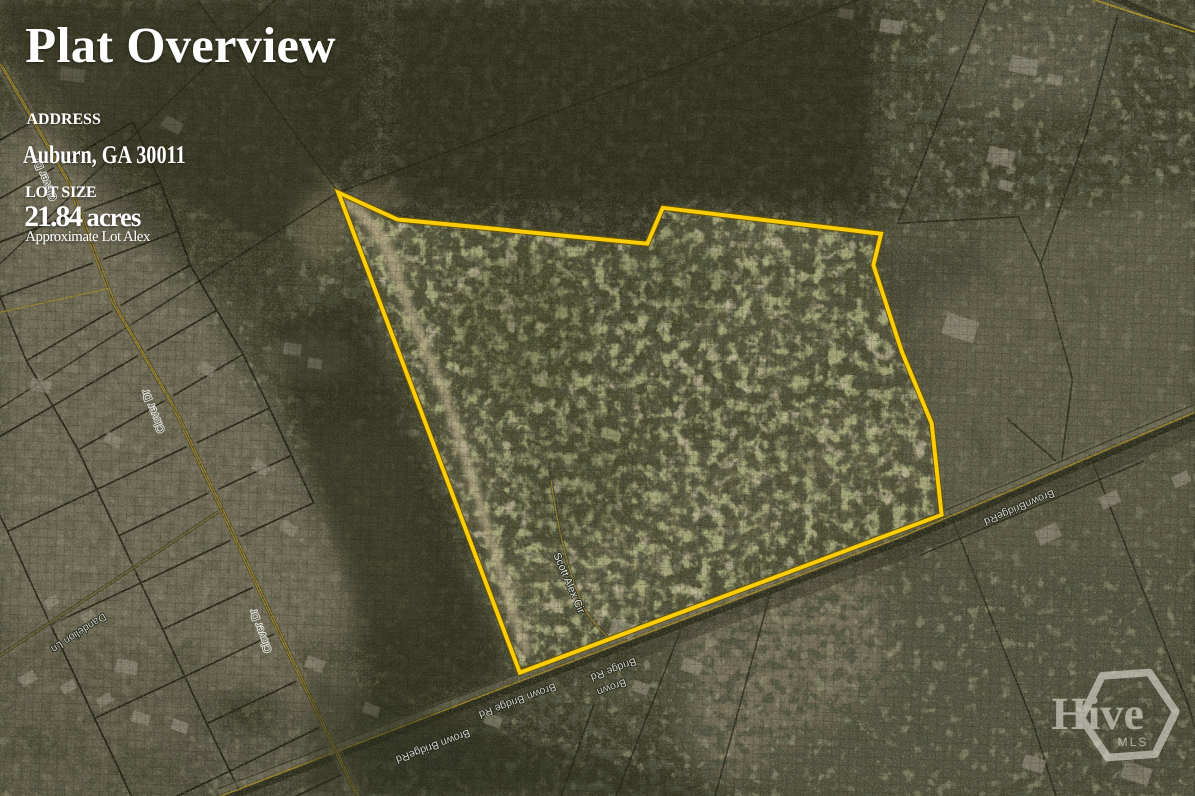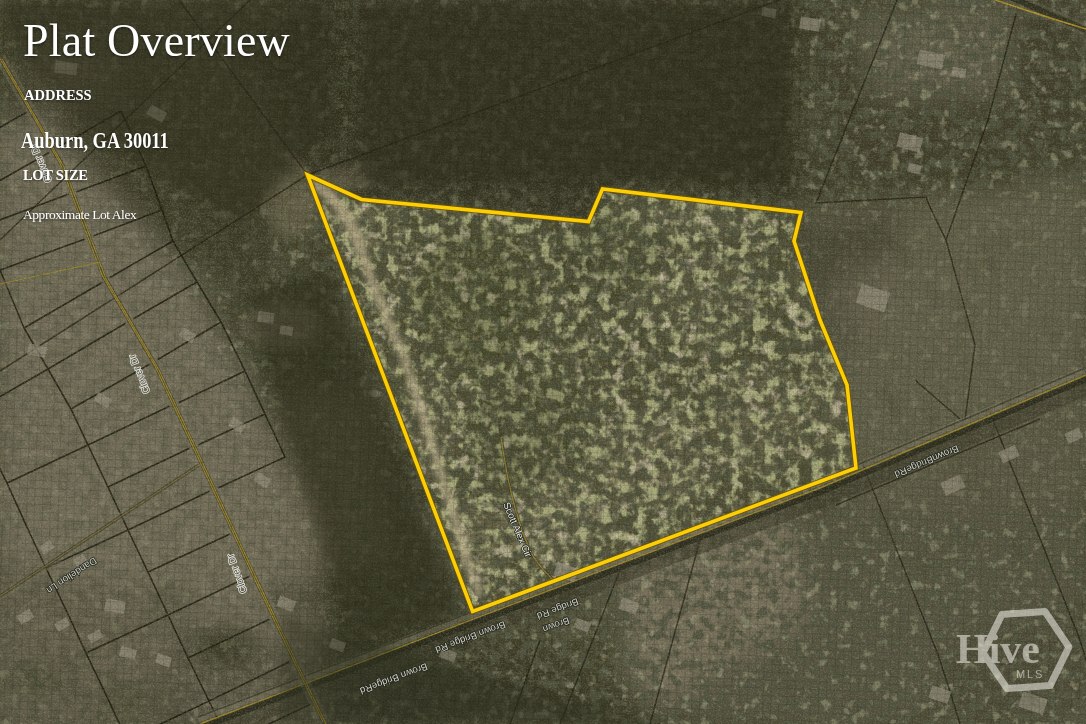--- a/index.html
+++ b/index.html
@@ -1,21 +1,21 @@
 <!DOCTYPE html>
 <html><head>
 <meta charset="utf-8">
 <style>
 html,body{margin:0;padding:0;background:#222}
 #c{position:relative;width:1086px;height:724px;overflow:hidden;background:#43462f}
 #c svg.map{position:absolute;left:0;top:0}
 .ovl{position:absolute;color:#fff;font-family:"Liberation Serif",serif;text-shadow:0 1px 3px rgba(0,0,0,.55)}
-.title{left:23px;top:14px;font-size:46px;letter-spacing:0.2px;font-weight:normal}
+.title{left:23px;top:14px;font-size:46px;letter-spacing:0.2px;font-weight:bold}
 .lab{font-weight:bold;font-size:14.5px;letter-spacing:0}
-.addr1{left:24px;top:87px}
+.addr1{left:24px;top:101px}
 .addr2{left:22px;top:104px;font-size:27px;letter-spacing:-1.3px;font-weight:bold}
 .addr3{left:21px;top:128px;font-size:23px;transform:scaleX(0.80);transform-origin:0 0;font-weight:bold}
 .lot1{left:23px;top:167px;letter-spacing:-0.3px}
 .lot2{left:22px;top:181px;font-size:27px;letter-spacing:-1.8px;font-weight:bold}
 .lot2 span{font-size:24px;letter-spacing:-0.8px}
 .lot3{left:23px;top:207px;font-size:13.5px;letter-spacing:-0.45px}
 </style>
 </head>
 <body>
 <div id="c">
@@ -375,14 +375,15 @@
   </g>
   <text x="956" y="663" font-family="Liberation Serif, serif" font-weight="bold" font-size="42" fill="#f5f2ea">Hive</text>
   <text x="1016" y="678" font-family="Liberation Sans, sans-serif" font-size="11" letter-spacing="1.8" fill="#f5f2ea">MLS</text>
 </g>
 </svg>
 
 <div class="ovl title">Plat Overview</div>
 <div class="ovl lab addr1">ADDRESS</div>
 <div class="ovl addr3">Auburn, GA 30011</div>
 <div class="ovl lab lot1">LOT SIZE</div>
+<div class="ovl lot2">21.84 <span>acres</span></div>
 <div class="ovl lot3">Approximate Lot Alex</div>
 </div>
 
 </body></html>

